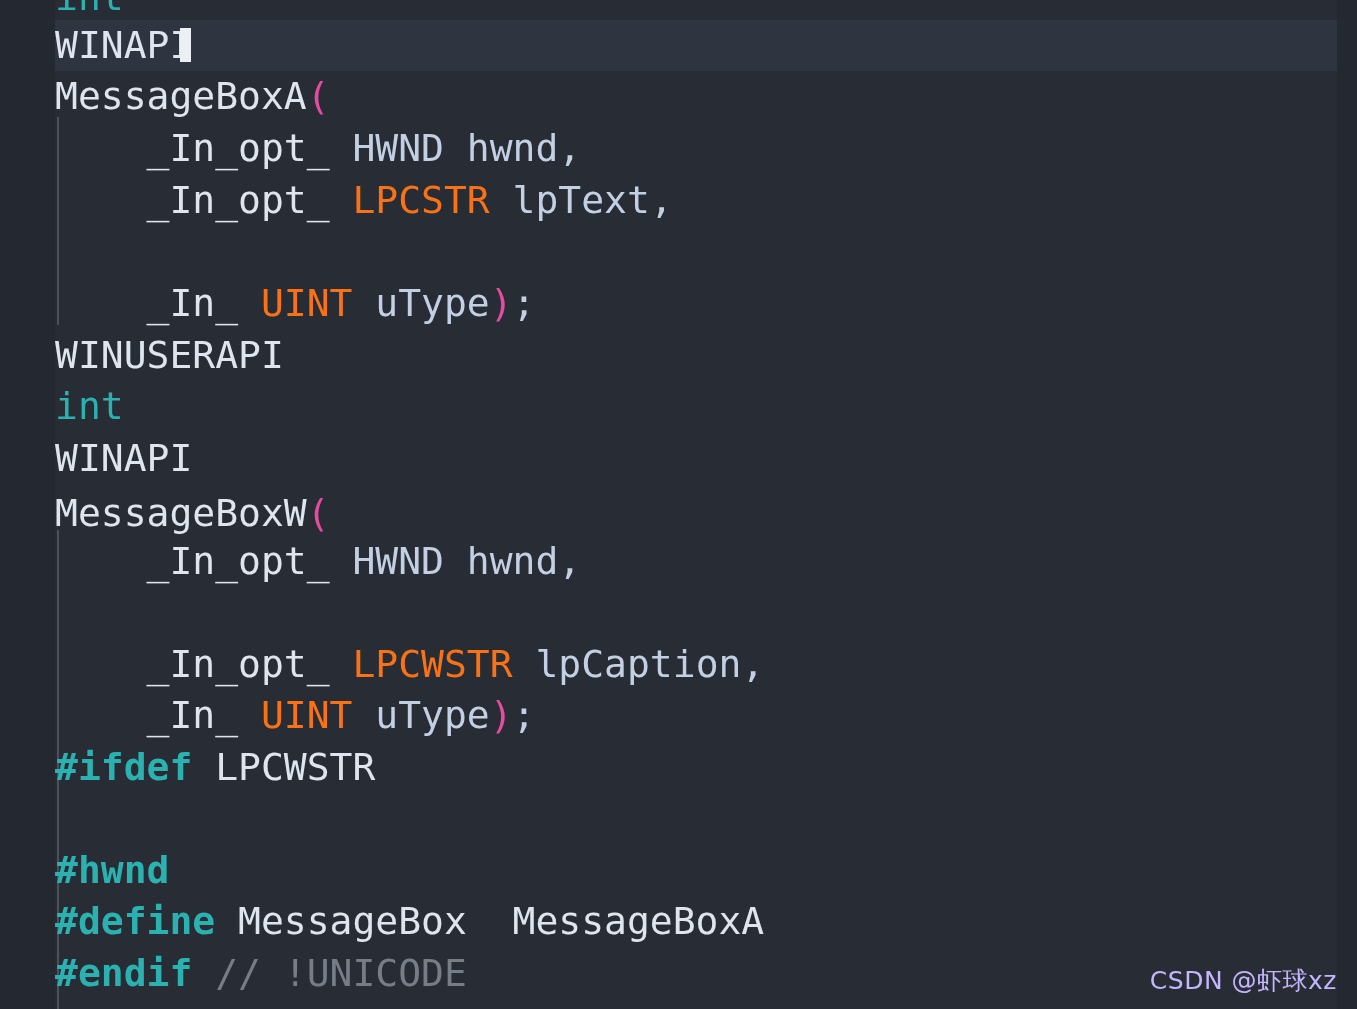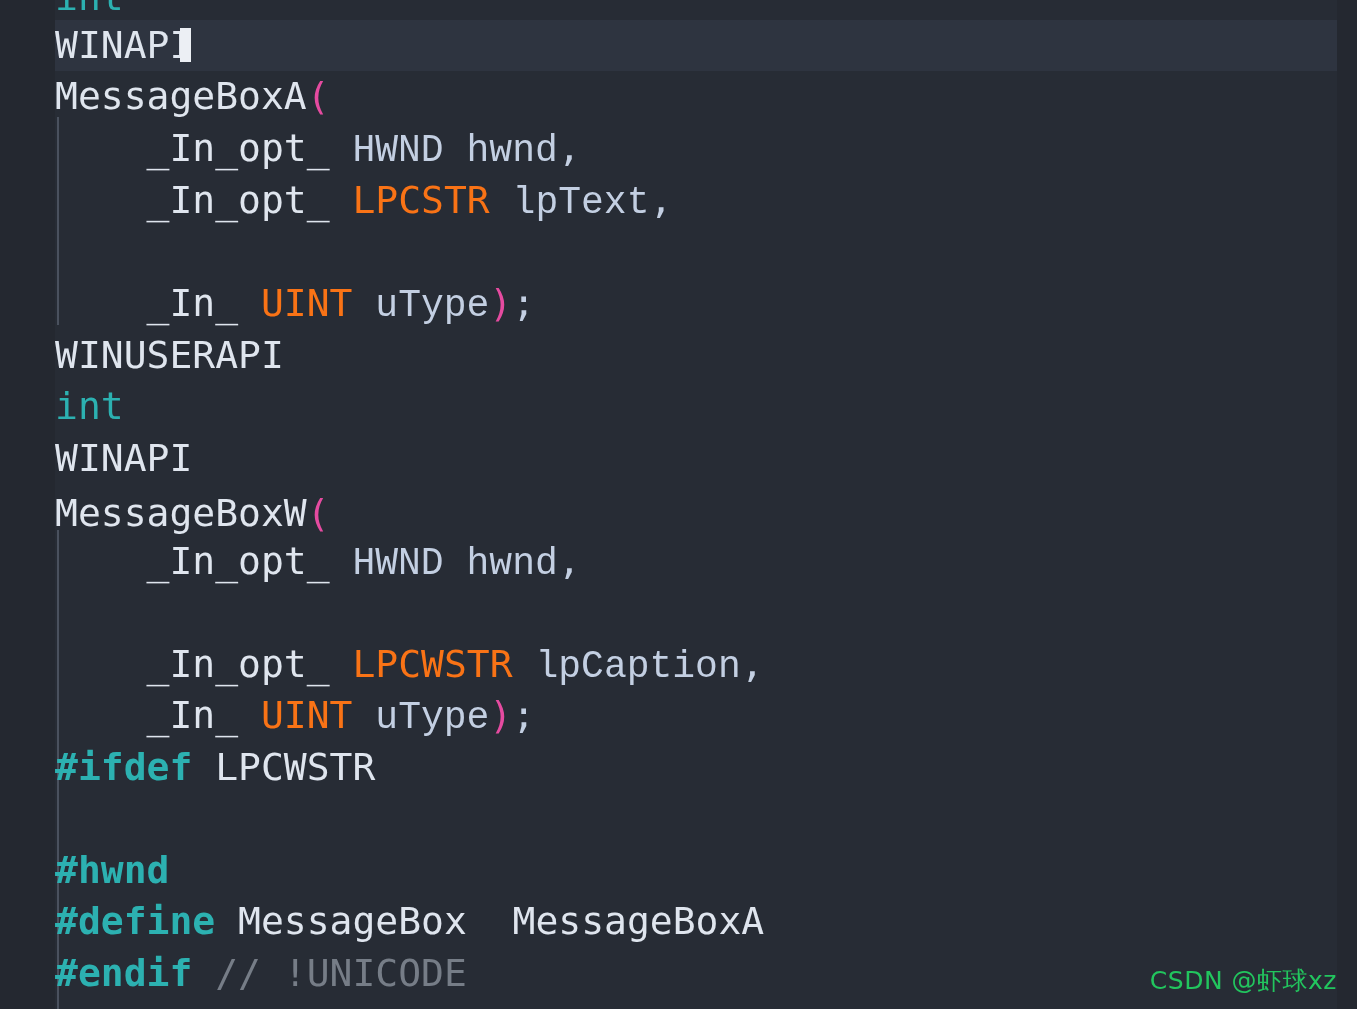--- a/index.html
+++ b/index.html
@@ -71,21 +71,21 @@
     left:57px;
     width:2px;
     background:#4a515e;
     z-index:2;
   }
 
   
   .t-key      { color:#2cb1b1; }
   .t-key-b    { color:#2cb1b1; font-weight:bold; }
   .t-type     { color:#f97316; }
-  .t-ident    { color:#c3cfe2;font-family:Liberation Mono, monospace; }
+  .t-ident    { color:#c3cfe2; }
   .t-plain    { color:#dfe5ee; }
   .t-paren    { color:#e54ba0; }
   .t-punct    { color:#c3cfe2; }
   .t-comment  { color:#767d87; }
   .t-dim-key  { color:#2d6a6a; font-weight:bold; }
   .t-dim-text { color:#8a8f98; }
 
   
   .cursor {
     position:absolute;
@@ -95,21 +95,21 @@
     z-index:5;
   }
 
   
   .watermark {
     position:absolute;
     right:20px;
     bottom:12px;
     font-family:"DejaVu Sans", sans-serif;
     font-size:25px;
-    color:#22c55e;
+    color:#c4b5fd;
     letter-spacing:0.5px;
     z-index:6;
     white-space:nowrap;
   }
 </style>
 </head>
 <body>
 
 <div id="editor">
 

